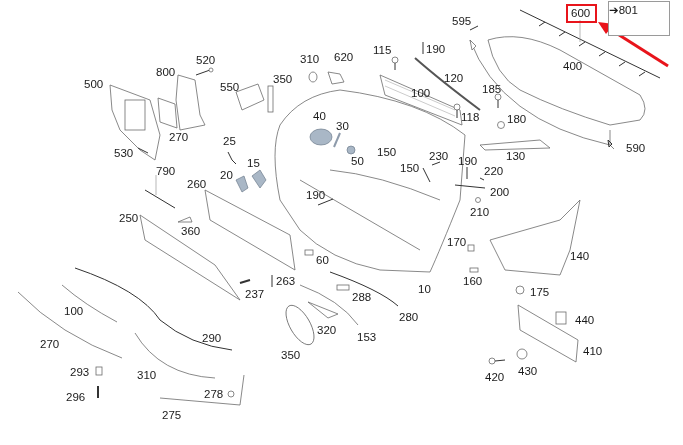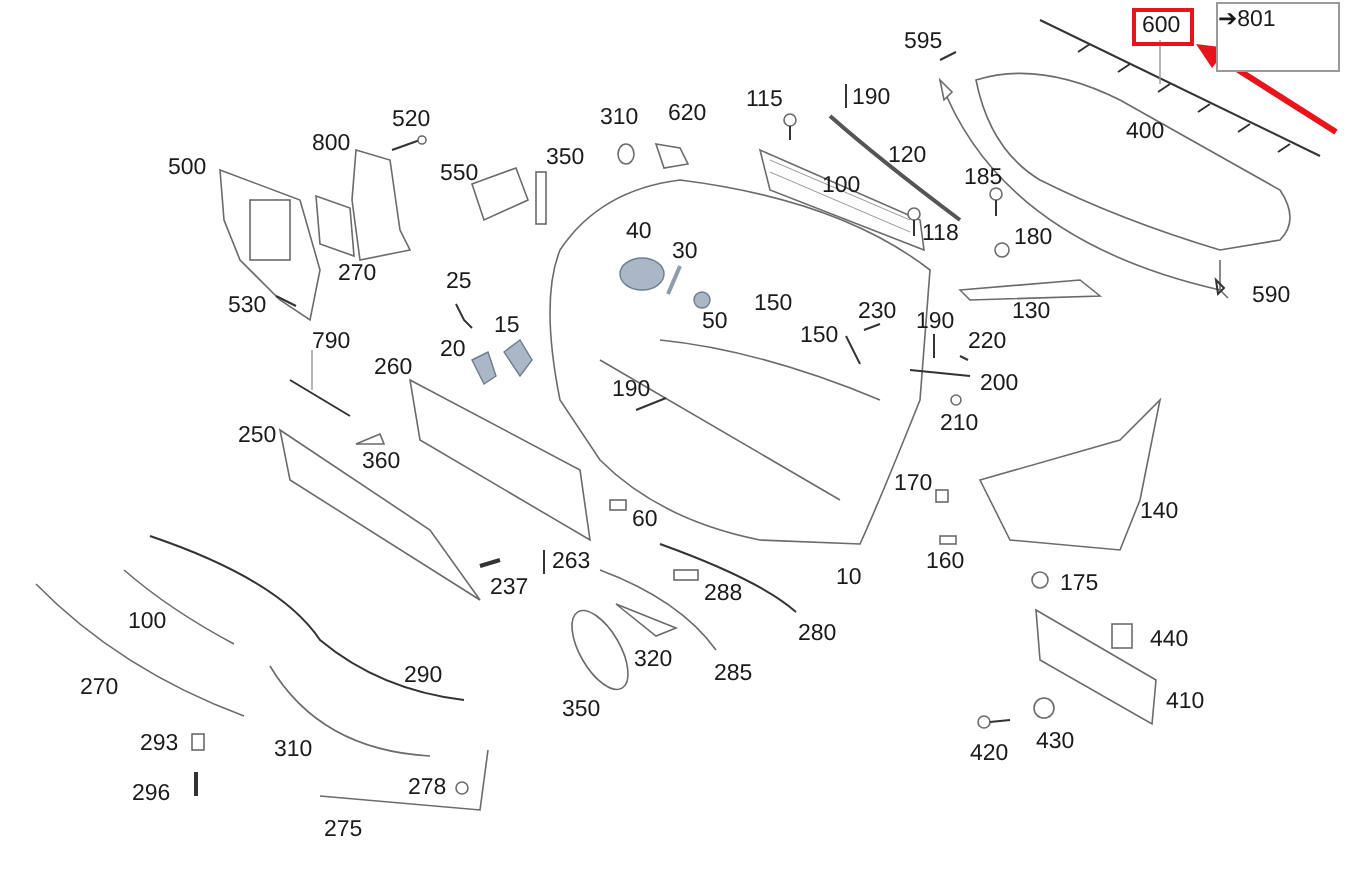--- a/index.html
+++ b/index.html
@@ -321,21 +321,21 @@
 <div class="lbl" style="left:530px;top:287px">175</div>
 <div class="lbl" style="left:316px;top:255px">60</div>
 <div class="lbl" style="left:276px;top:276px">263</div>
 <div class="lbl" style="left:245px;top:289px">237</div>
 <div class="lbl" style="left:418px;top:284px">10</div>
 <div class="lbl" style="left:352px;top:292px">288</div>
 <div class="lbl" style="left:399px;top:312px">280</div>
 <div class="lbl" style="left:64px;top:306px">100</div>
 <div class="lbl" style="left:202px;top:333px">290</div>
 <div class="lbl" style="left:317px;top:325px">320</div>
-<div class="lbl" style="left:357px;top:332px">285</div>
+<div class="lbl" style="left:357px;top:332px">153</div>
 <div class="lbl" style="left:281px;top:350px">350</div>
 <div class="lbl" style="left:40px;top:339px">270</div>
 <div class="lbl" style="left:575px;top:315px">440</div>
 <div class="lbl" style="left:583px;top:346px">410</div>
 <div class="lbl" style="left:70px;top:367px">293</div>
 <div class="lbl" style="left:137px;top:370px">310</div>
 <div class="lbl" style="left:485px;top:372px">420</div>
 <div class="lbl" style="left:518px;top:366px">430</div>
 <div class="lbl" style="left:66px;top:392px">296</div>
 <div class="lbl" style="left:204px;top:389px">278</div>

